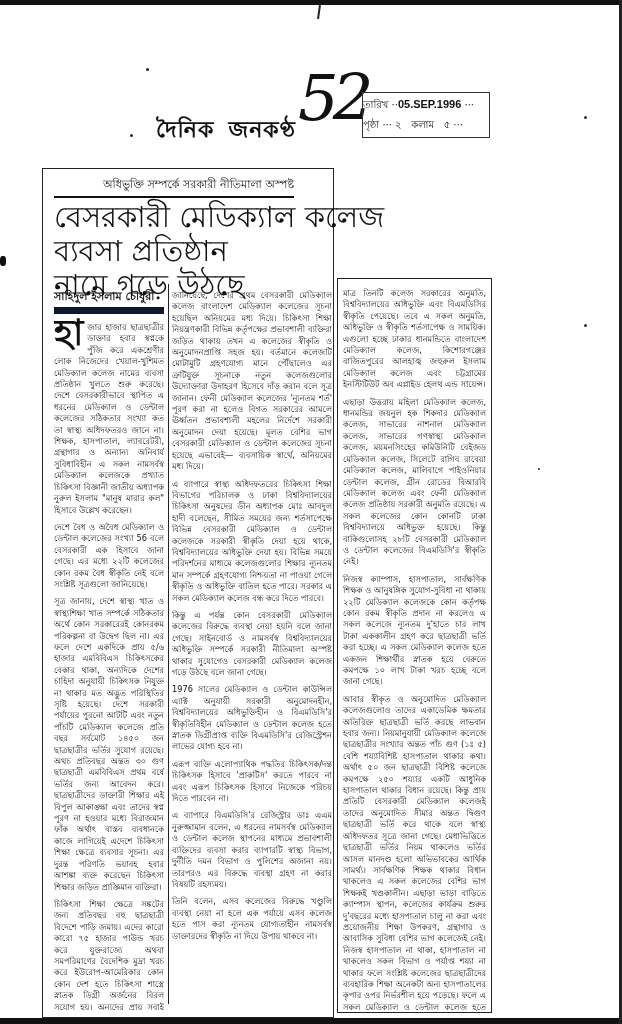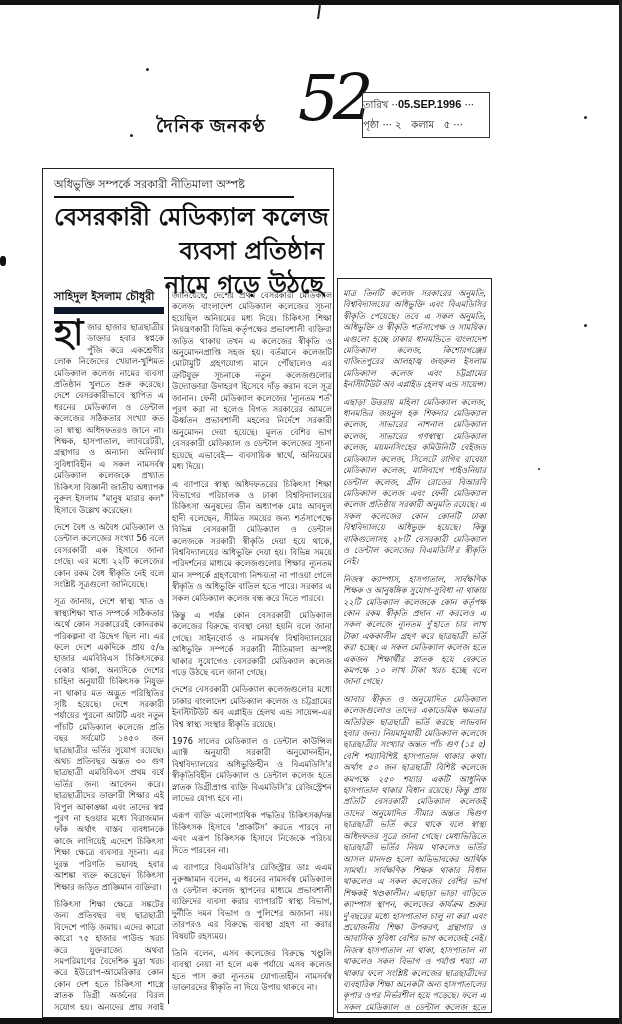--- a/index.html
+++ b/index.html
@@ -5,30 +5,30 @@
   html,body{margin:0;padding:0;background:#fff;}
   body{width:622px;height:1024px;position:relative;overflow:hidden;font-family:"DejaVu Sans",sans-serif;color:#111;}
   .topbar{position:absolute;left:0;top:0;width:622px;height:5px;background:#111;}
   .botbar{position:absolute;left:0;top:1018px;width:622px;height:6px;background:#111;}
   .rightedge{position:absolute;right:0;top:0;width:3px;height:1024px;background:#222;}
   .tick{position:absolute;left:318px;top:5px;width:2px;height:14px;background:#222;transform:rotate(8deg);}
   .handnum{position:absolute;left:298px;top:30px;font-family:"DejaVu Serif",serif;font-size:64px;font-style:italic;line-height:1;letter-spacing:-6px;margin-top:36px;}
   .stamp{position:absolute;left:362px;top:92px;width:128px;height:46px;border:1px solid #333;font-size:10px;line-height:20px;padding:1px 0;box-sizing:border-box;}
   .stamp .row{white-space:nowrap;}
   .stamp b{font-family:"Liberation Sans",sans-serif;font-weight:bold;font-size:11px;}
-  .masthead{position:absolute;left:156px;top:112px;font-family:Liberation Serif, serif;font-size:18px;font-weight:bold;letter-spacing:1px;}
+  .masthead{position:absolute;left:156px;top:112px;font-family:Liberation Mono, monospace;font-size:22px;font-weight:bold;letter-spacing:1px;}
   .clip{position:absolute;left:42px;top:168px;width:290px;height:848px;border:1px solid #222;}
-  .kicker{position:absolute;left:54px;top:176px;width:240px;font-size:11px;border-bottom:2px solid #111;padding-bottom:1px;white-space:nowrap;}
-  .headline{position:absolute;left:54px;top:200px;width:270px;font-size:24px;line-height:34px;font-weight:bold;white-space:nowrap;text-align:right;}
+  .kicker{position:absolute;left:54px;top:176px;width:240px;font-size:11px;border-bottom:2px solid #111;padding-bottom:1px;white-space:nowrap;text-align:right;}
+  .headline{position:absolute;left:54px;top:200px;width:270px;font-size:29px;line-height:34px;font-weight:normal;white-space:nowrap;}
   .byline{position:absolute;left:54px;top:288px;width:110px;font-size:11px;font-weight:bold;border-bottom:7px solid #0f172a;white-space:nowrap;}
   .col{position:absolute;font-size:8.2px;line-height:11.4px;text-align:justify;overflow:hidden;}
   .col p{margin:6px 0 1px 0;}
   .col1{left:54px;top:316px;width:110px;height:694px;}
   .col2{left:168px;top:284px;width:160px;height:720px;border-left:1px solid #222;padding-left:3px;}
-  .col3{left:337px;top:278px;width:155px;height:735px;border:1px solid #222;padding:3px 5px;box-sizing:border-box;font-style:italic;}
+  .col3{left:337px;top:278px;width:155px;height:735px;border:1px solid #222;padding:3px 5px;box-sizing:border-box;}
   .dropcap{float:left;font-size:36px;line-height:34px;font-weight:bold;margin:0 4px 0 0;}
   .speck{position:absolute;background:#222;border-radius:50%;}
   .bullet{position:absolute;left:0;top:256px;width:6px;height:10px;background:#111;border-radius:40%;}
 </style>
 </head>
 <body>
 
 <div class="topbar"></div>
 <div class="botbar"></div>
 <div class="rightedge"></div>
@@ -65,21 +65,20 @@
   <p>দেশে বৈধ ও অবৈধ মেডিক্যাল ও ডেন্টাল কলেজের সংখ্যা 56 বলে বেসরকারী এক হিসাবে জানা গেছে। এর মধ্যে ২২টি কলেজের কোন রকম বৈধ স্বীকৃতি নেই বলে সংশ্লিষ্ট সূত্রগুলো জানিয়েছে।</p>
   <p>সূত্র জানায়, দেশে স্বাস্থ্য খাত ও স্বাস্থ্যশিক্ষা খাত সম্পর্কে সঠিকতার অর্থে কোন সরকারেরই কোনরকম পরিকল্পনা বা উদ্বেগ ছিল না। এর ফলে দেশে একদিকে প্রায় ৫/৬ হাজার এমবিবিএস চিকিৎসকের বেকার থাকা, অন্যদিকে দেশের চাহিদা অনুযায়ী চিকিৎসক নিযুক্ত না থাকার মত অদ্ভুত পরিস্থিতির সৃষ্টি হয়েছে। দেশে সরকারী পর্যায়ের পুরনো আটটি এবং নতুন পাঁচটি মেডিক্যাল কলেজে প্রতি বছর সর্বমোট ১৪৫০ জন ছাত্রছাত্রীর ভর্তির সুযোগ রয়েছে। অথচ প্রতিবছর অন্তত ৩০ গুণ ছাত্রছাত্রী এমবিবিএস প্রথম বর্ষে ভর্তির জন্য আবেদন করে। ছাত্রছাত্রীদের ডাক্তারী শিক্ষার এই বিপুল আকাঙ্ক্ষা এবং তাদের স্বপ্ন পূরণ না হওয়ার মধ্যে বিরাজমান ফাঁক অর্থাৎ বাস্তব ব্যবধানকে কাজে লাগিয়েই এদেশে চিকিৎসা শিক্ষা ক্ষেত্রে ব্যবসার সূচনা। এর দুরন্ত পরিণতি ভয়াবহ হবার আশঙ্কা ব্যক্ত করেছেন চিকিৎসা শিক্ষার জড়িত প্রাজ্ঞিমান ব্যক্তিরা।</p>
   <p>চিকিৎসা শিক্ষা ক্ষেত্রে সঙ্কটের জন্য প্রতিবছর বহু ছাত্রছাত্রী বিদেশে পাড়ি জমায়। এদের কারো কারো ৭৫ হাজার পাউন্ড খরচ করে যুক্তরাজ্যে অথবা সমপরিমাণের বৈদেশিক মুদ্রা খরচ করে ইউরোপ-আমেরিকার কোন কোন দেশ হতে চিকিৎসা শাস্ত্রে স্নাতক ডিগ্রী অর্জনের বিরল সুযোগ হয়। অন্যদের প্রায় সবাই যায় পাশের দেশ ভারতের অখ্যাত ও নামসর্বস্ব মেডিক্যাল কলেজগুলোতে ভর্তি হতে। তারপরও বিভিন্ন প্রেসবুক্তা বিশ্ববিদ্যালয়ের এদেশীয় দালালরা ছাত্রছাত্রীদের সে দেশে পাড়ি জমাতে উৎসাহিত করে। ভারতের দু'টি বেসরকারী মেডিক্যাল কলেজ হতে প্রতারিত হয়ে দেশে ফিরে বাংলাদেশ মেডিক্যাল কলেজে ভর্তি হওয়া দু'জন ছাত্র জানিয়েছেন, সে দেশে শুধু বাংলাদেশের ছাত্র পাবার আশায় কিছু মেডিক্যাল কলেজ গড়ে উঠেছে।</p>
 
 </div>
 
 <div class="col col2">
   <p>জানিয়েছে, দেশের প্রথম বেসরকারী মেডিক্যাল কলেজ বাংলাদেশ মেডিক্যাল কলেজের সূচনা হয়েছিল অনিয়মের মধ্য দিয়ে। চিকিৎসা শিক্ষা নিয়ন্ত্রণকারী বিভিন্ন কর্তৃপক্ষের প্রভাবশালী ব্যক্তিরা জড়িত থাকায় তখন এ কলেজের স্বীকৃতি ও অনুমোদনপ্রাপ্তি সহজ হয়। বর্তমানে কলেজটি মোটামুটি গ্রহণযোগ্য মানে পৌঁছালেও এর ত্রুটিযুক্ত সূচনাকে নতুন কলেজগুলোর উদ্যোক্তারা উদাহরণ হিসেবে দাঁড় করান বলে সূত্র জানান। ফেনী মেডিক্যাল কলেজের 'ন্যূনতম শর্ত' পূরণ করা না হলেও বিগত সরকারের আমলে ঊর্ধ্বতন প্রভাবশালী মহলের নির্দেশে সরকারী অনুমোদন দেয়া হয়েছে। মূলত বেশির ভাগ বেসরকারী মেডিক্যাল ও ডেন্টাল কলেজের সূচনা হয়েছে এভাবেই— ব্যবসায়িক স্বার্থে, অনিয়মের মধ্য দিয়ে।</p>
   <p>এ ব্যাপারে স্বাস্থ্য অধিদফতরের চিকিৎসা শিক্ষা বিভাগের পরিচালক ও ঢাকা বিশ্ববিদ্যালয়ের চিকিৎসা অনুষদের ডীন অধ্যাপক মোঃ আবদুল হাদী বলেছেন, সীমিত সময়ের জন্য শর্তসাপেক্ষে বিভিন্ন বেসরকারী মেডিক্যাল ও ডেন্টাল কলেজকে সরকারী স্বীকৃতি দেয়া হয়ে থাকে, বিশ্ববিদ্যালয়ের অধিভুক্তি দেয়া হয়। বিভিন্ন সময়ে পরিদর্শনের মাধ্যমে কলেজগুলোর শিক্ষার ন্যূনতম মান সম্পর্কে গ্রহণযোগ্য নিশ্চয়তা না পাওয়া গেলে স্বীকৃতি ও অধিভুক্তি বাতিল হতে পারে। সরকার এ সকল মেডিক্যাল কলেজ বন্ধ করে দিতে পারবে।</p>
   <p>কিন্তু এ পর্যন্ত কোন বেসরকারী মেডিক্যাল কলেজের বিরুদ্ধে ব্যবস্থা নেয়া হয়নি বলে জানা গেছে। সাইনবোর্ড ও নামসর্বস্ব বিশ্ববিদ্যালয়ের অধিভুক্তি সম্পর্কে সরকারী নীতিমালা অস্পষ্ট থাকার সুযোগেও বেসরকারী মেডিক্যাল কলেজ গড়ে উঠছে বলে জানা গেছে।</p>
-  <p>দেশের বেসরকারী মেডিক্যাল কলেজগুলোর মধ্যে ঢাকার বাংলাদেশ মেডিক্যাল কলেজ ও চট্টগ্রামের ইনস্টিটিউট অব এপ্লাইড হেলথ এন্ড সায়েন্স-এর বিশ্ব স্বাস্থ্য সংস্থার স্বীকৃতি রয়েছে।</p>
   <p>1976 সালের মেডিক্যাল ও ডেন্টাল কাউন্সিল এ্যাক্ট অনুযায়ী সরকারী অনুমোদনহীন, বিশ্ববিদ্যালয়ের অধিভুক্তিহীন ও বিএমডিসি'র স্বীকৃতিবিহীন মেডিক্যাল ও ডেন্টাল কলেজ হতে স্নাতক ডিগ্রীপ্রাপ্ত ব্যক্তি বিএমডিসি'র রেজিস্ট্রেশন লাভের যোগ্য হবে না।</p>
   <p>এরূপ ব্যক্তি এলোপ্যাথিক পদ্ধতির চিকিৎসক/দন্ত চিকিৎসক হিসাবে 'প্রাকটিস' করতে পারবে না এবং এরূপ চিকিৎসক হিসাবে নিজেকে পরিচয় দিতে পারবেন না।</p>
   <p>এ ব্যাপারে বিএমডিসি'র রেজিস্ট্রার ডাঃ এএম নুরুজ্জামান বলেন, এ ধরনের নামসর্বস্ব মেডিক্যাল ও ডেন্টাল কলেজ স্থাপনের মাধ্যমে প্রভাবশালী ব্যক্তিদের ব্যবসা করার ব্যাপারটি স্বাস্থ্য বিভাগ, দুর্নীতি দমন বিভাগ ও পুলিশের অজানা নয়। তারপরও এর বিরুদ্ধে ব্যবস্থা গ্রহণ না করার বিষয়টি রহস্যময়।</p>
   <p>তিনি বলেন, এসব কলেজের বিরুদ্ধে খণ্ডুলি ব্যবস্থা নেয়া না হলে এক পর্যায়ে এসব কলেজ হতে পাস করা ন্যূনতম যোগ্যতাহীন নামসর্বস্ব ডাক্তারদের স্বীকৃতি না দিয়ে উপায় থাকবে না।</p>
 </div>
 
 <div class="col col3">
   <p>মাত্র তিনটি কলেজ সরকারের অনুমতি, বিশ্ববিদ্যালয়ের অধিভুক্তি এবং বিএমডিসির স্বীকৃতি পেয়েছে। তবে এ সকল অনুমতি, অধিভুক্তি ও স্বীকৃতি শর্তসাপেক্ষ ও সাময়িক। এগুলো হচ্ছে ঢাকার ধানমন্ডিতে বাংলাদেশ মেডিক্যাল কলেজ, কিশোরগঞ্জের বাজিতপুরের আলহাজ্ব জহুরুল ইসলাম মেডিক্যাল কলেজ এবং চট্টগ্রামের ইনস্টিটিউট অব এপ্লাইড হেলথ এন্ড সায়েন্স।</p>
   <p>এছাড়া উত্তরায় মহিলা মেডিক্যাল কলেজ, ধানমন্ডির জয়নুল হক শিকদার মেডিক্যাল কলেজ, সাভারের নাশনাল মেডিক্যাল কলেজ, সাভারের গণস্বাস্থ্য মেডিক্যাল কলেজ, ময়মনসিংহের কমিউনিটি বেইজড মেডিক্যাল কলেজ, সিলেটে রাগিব রাবেয়া মেডিক্যাল কলেজ, মালিবাগে পাইওনিয়ার ডেন্টাল কলেজ, গ্রীন রোডের বিআরবি মেডিক্যাল কলেজ এবং ফেনী মেডিক্যাল কলেজ প্রতিষ্ঠায় সরকারী অনুমতি রয়েছে। এ সকল কলেজের কোন কোনটি ঢাকা বিশ্ববিদ্যালয়ে অধিভুক্ত হয়েছে। কিন্তু বাকিগুলোসহ ২৮টি বেসরকারী মেডিক্যাল ও ডেন্টাল কলেজের বিএমডিসি'র স্বীকৃতি নেই।</p>
   <p>নিজস্ব ক্যাম্পাস, হাসপাতাল, সার্বক্ষণিক শিক্ষক ও আনুষঙ্গিক সুযোগ-সুবিধা না থাকায় ২২টি মেডিক্যাল কলেজকে কোন কর্তৃপক্ষ কোন রকম স্বীকৃতি প্রদান না করলেও এ সকল কলেজে ন্যূনতম দু'হাতে চার লাখ টাকা এককালীন গ্রহণ করে ছাত্রছাত্রী ভর্তি করা হচ্ছে। এ সকল মেডিক্যাল কলেজ হতে একজন শিক্ষার্থীর স্নাতক হয়ে বেরুতে কমপক্ষে ১০ লাখ টাকা খরচ হচ্ছে বলে জানা গেছে।</p>

